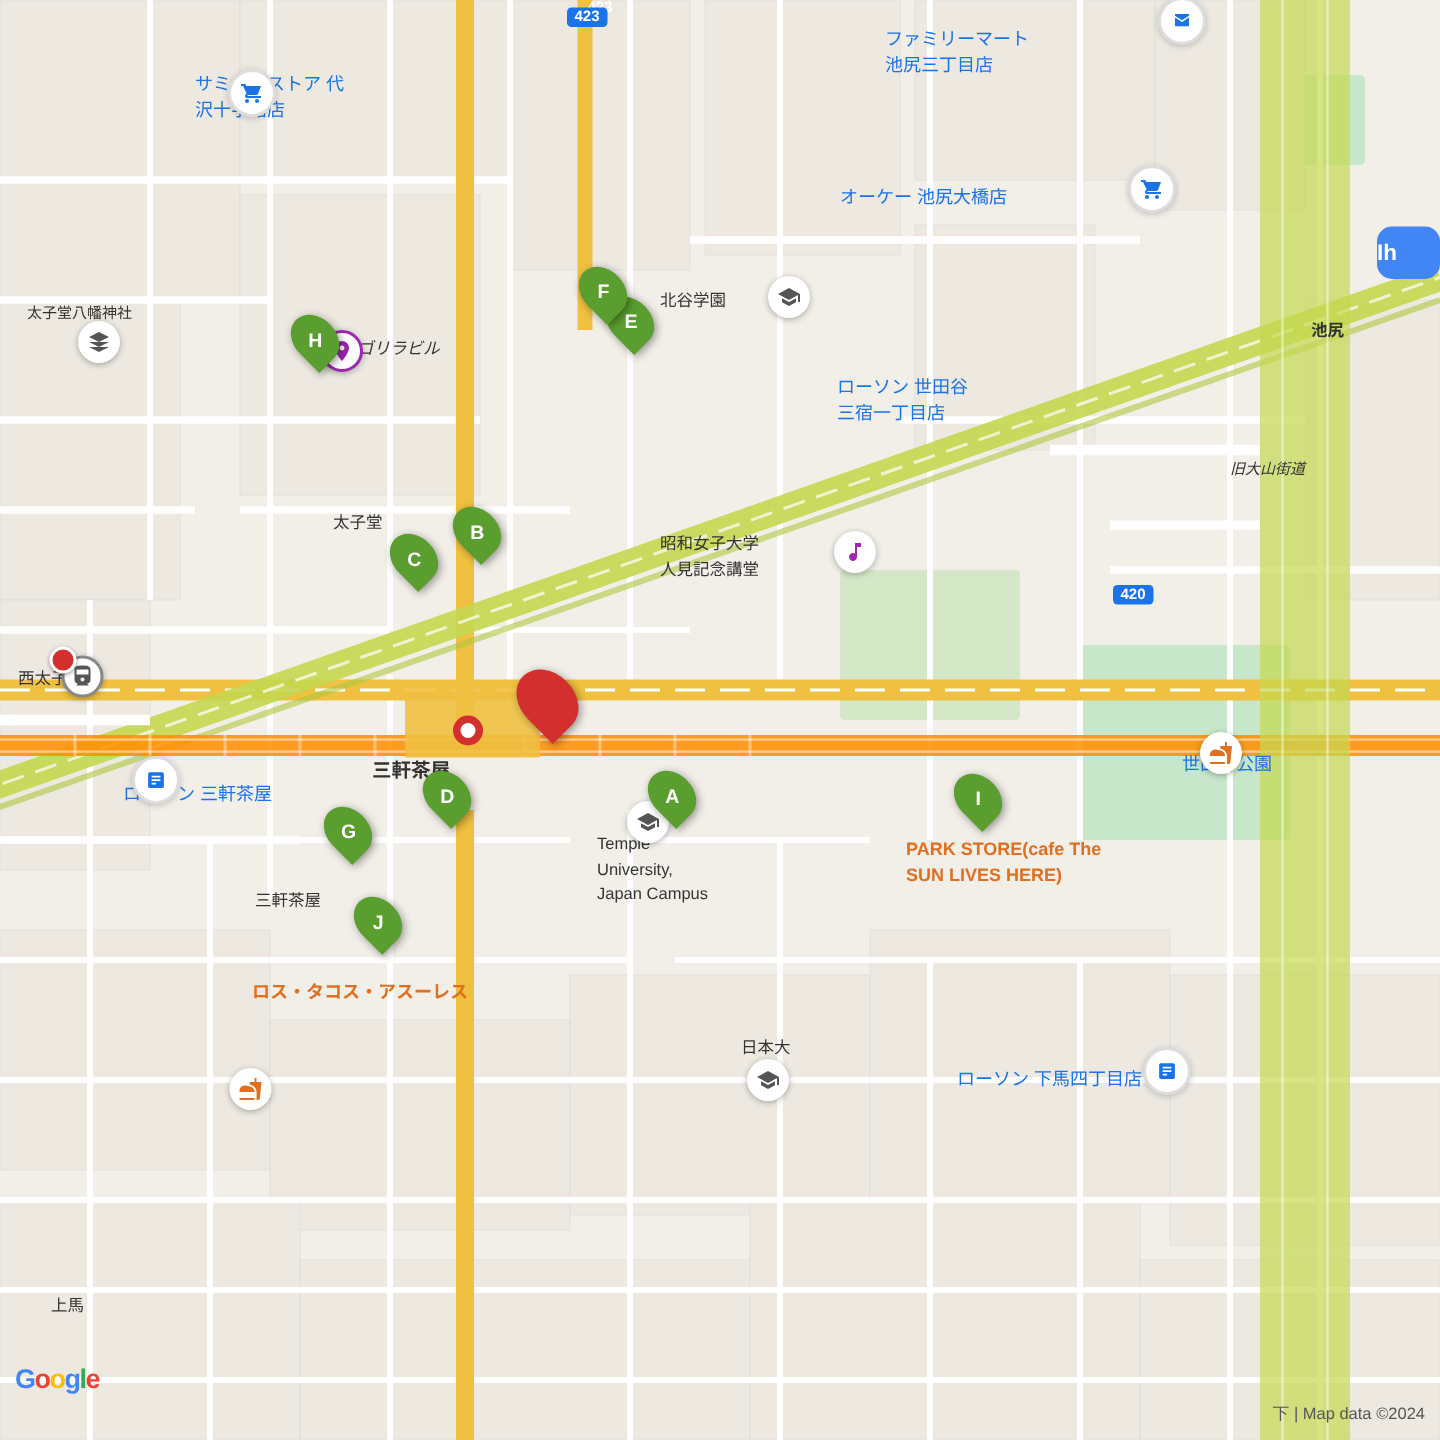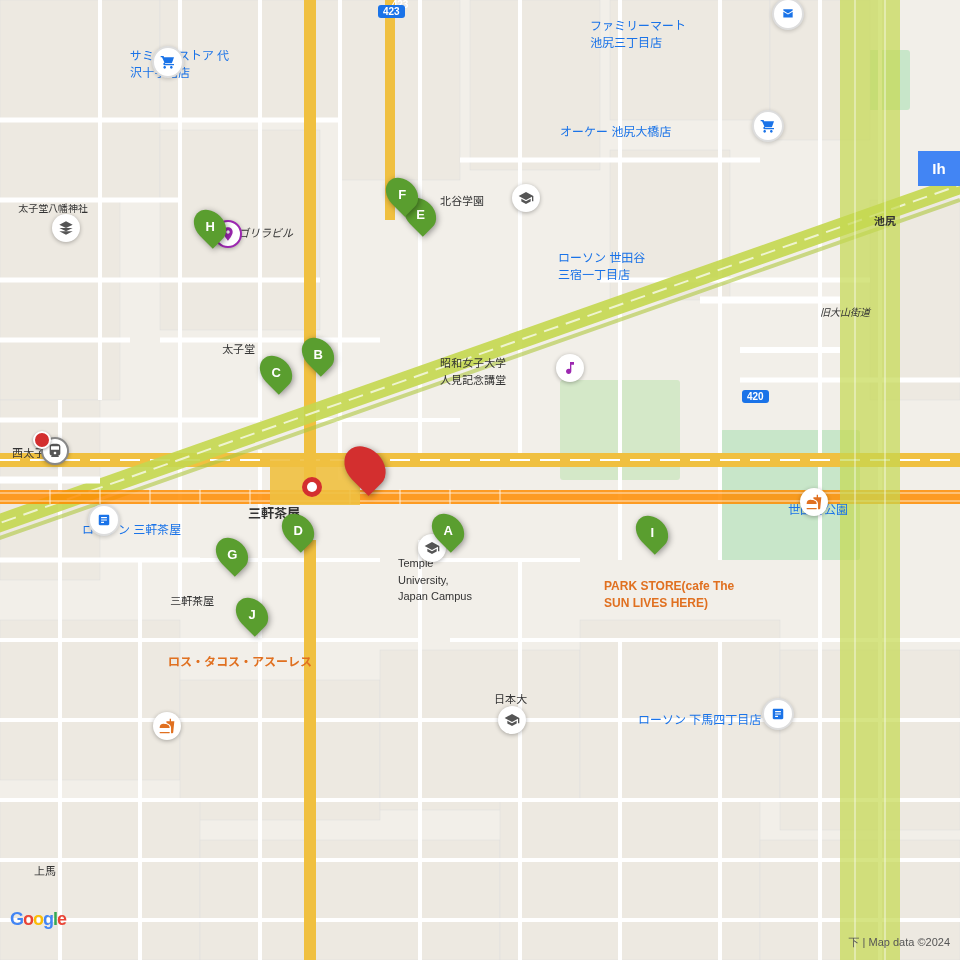--- a/index.html
+++ b/index.html
@@ -116,24 +116,23 @@
     }
 
     
     .avatar-circle {
       position: absolute;
       top: 151px;
       right: 0px;
       width: 42px;
       height: 35px;
       background: #4285F4;
-      border-radius: 0;
+      border-radius: 10px;
       display: flex;
       align-items: center;
-      justify-content: center;
       color: white;
       font-size: 15px;
       font-weight: bold;
       font-family: Arial, sans-serif;
     }
 
     
     .road-badge {
       position: absolute;
       background: #1a73e8;
@@ -307,21 +306,21 @@
   <div class="map-label" style="left:12px;top:444px;">西太子堂</div>
 
   <div class="map-label" style="left:248px;top:503px;font-size:13px;font-weight:bold;">三軒茶屋</div>
 
   <div class="map-label map-label-blue" style="left:82px;top:520px;">ローソン 三軒茶屋</div>
 
   <div class="map-label" style="left:170px;top:592px;">三軒茶屋</div>
 
   <div class="map-label" style="left:398px;top:555px;line-height:1.5;">Temple<br>University,<br>Japan Campus</div>
 
-  <div class="map-label map-label-orange" style="left:604px;top:558px;line-height:1.4;margin-top:20px;">PARK STORE(cafe The<br>SUN LIVES HERE)</div>
+  <div class="map-label map-label-orange" style="left:604px;top:558px;line-height:1.4;">PARK STORE(cafe The<br>SUN LIVES HERE)</div>
 
   <div class="map-label map-label-orange" style="left:168px;top:652px;text-align:center;">ロス・タコス・アスーレス</div>
 
   <div class="map-label" style="left:494px;top:690px;">日本大</div>
 
   <div class="map-label map-label-blue" style="left:638px;top:710px;">ローソン 下馬四丁目店</div>
 
   <div class="map-label" style="left:874px;top:212px;font-weight:bold;">池尻</div>
 
   <div class="map-label" style="left:820px;top:304px;font-size:10px;font-style:italic;">旧大山街道</div>

